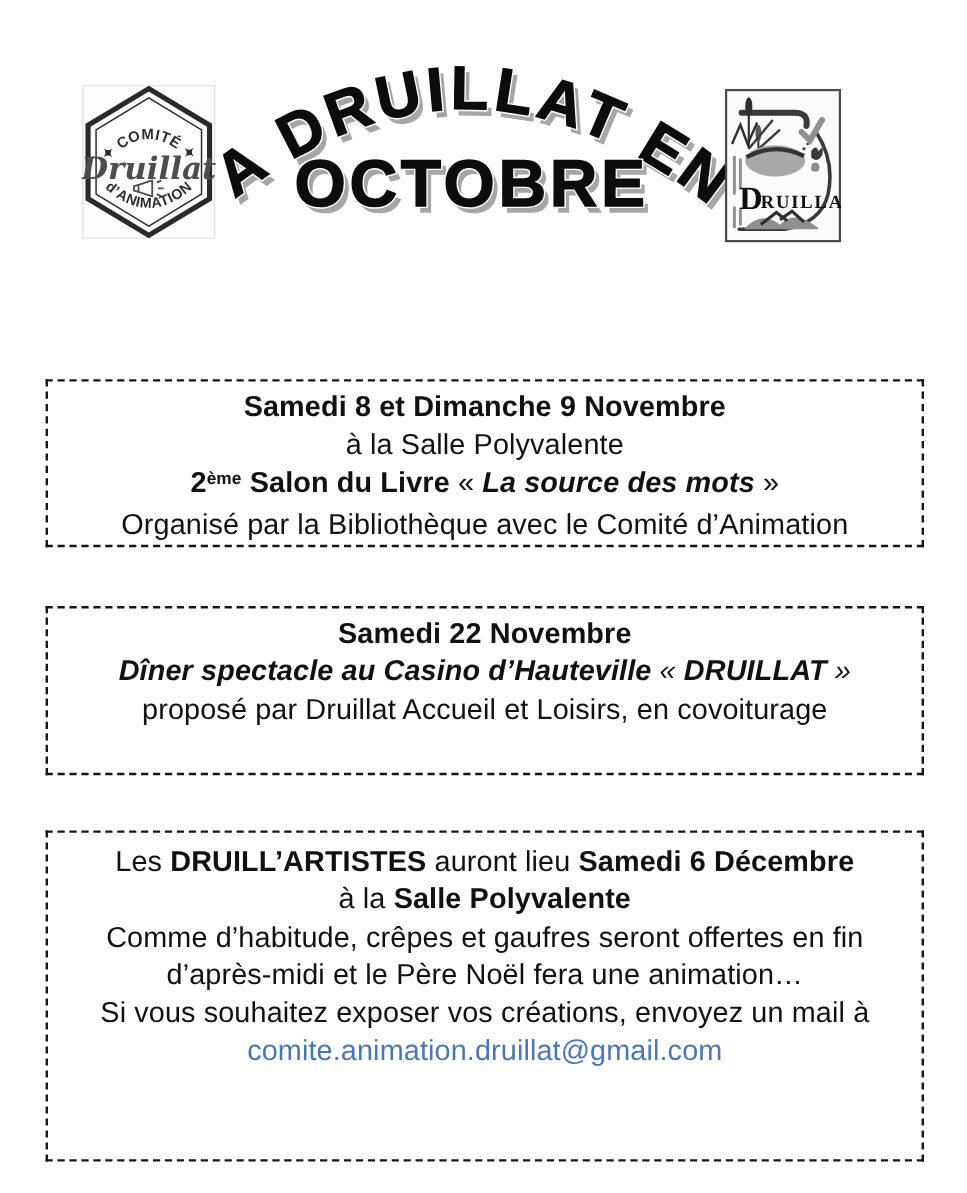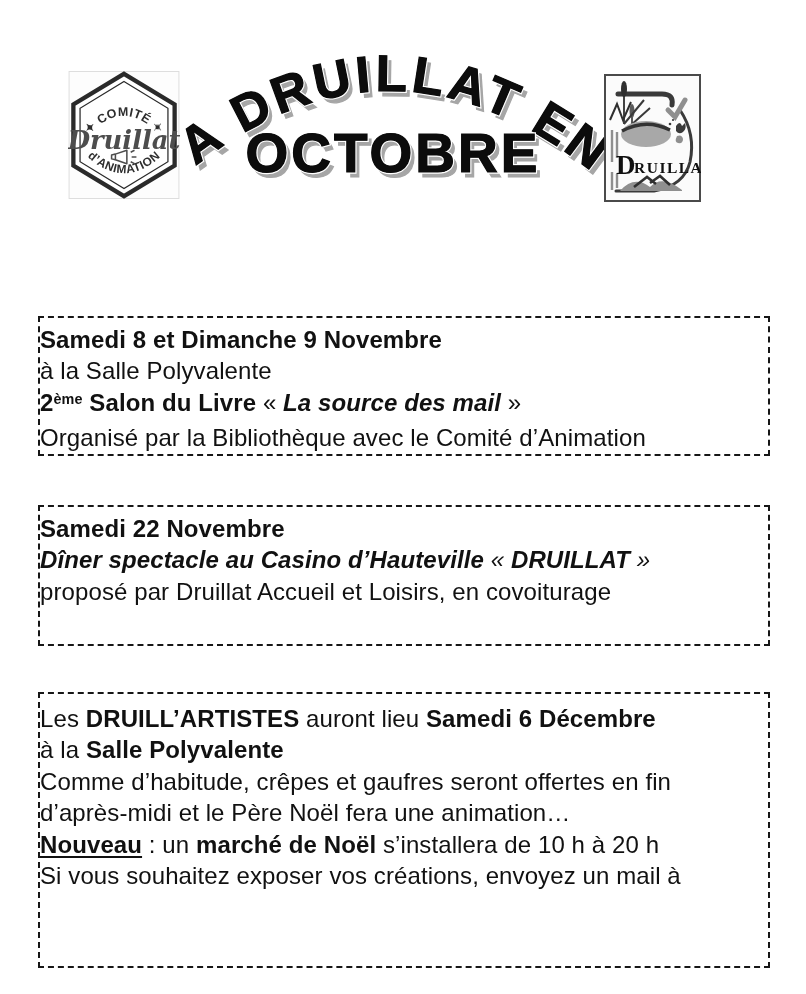--- a/index.html
+++ b/index.html
@@ -15,20 +15,21 @@
   .title-svg { position:absolute; left:0; top:0; pointer-events:none; }
   .logo { position:absolute; }
   .logo-left  { left:68px;  top:71px; width:112px; height:128px; }
   .logo-right { left:604px; top:74px; width:97px;  height:128px; }
 
   .event-box {
     position:absolute;
     left:38px; width:732px;
     border:2px dashed #161616;
     background:#fff;
+    text-align:center;
     font-size:24px;
     line-height:31.4px;
     letter-spacing:0.1px;
   }
   .event-box-1 { top:316px; height:140px; padding-top:6px; }
   .event-box-2 { top:505px; height:141px; padding-top:6px; }
   .event-box-3 { top:692px; height:276px; padding-top:9px; }
 
   .line { white-space:nowrap; }
   .seg-b { font-weight:bold; }
@@ -135,30 +136,30 @@
 
     <g>
       <path d="M 16 117 Q 30 101 46 113 Q 58 100 78 116 L 78 117 Z" fill="#8f8f8f"></path>
       <path d="M 30 113 L 43 103 L 52 110 M 46 109 L 56 102 L 66 111" stroke="#2f2f2f" stroke-width="2.6" fill="none"></path>
     </g>
   </svg>
 
   <section class="event-box event-box-1">
       <div class="line"><span class="seg-b">Samedi 8 et Dimanche 9 Novembre</span></div>
       <div class="line"><span>à la Salle Polyvalente</span></div>
-      <div class="line"><span class="seg-b">2</span><span class="seg-b seg-sup">ème</span><span class="seg-b"> Salon du Livre </span><span>« </span><span class="seg-b seg-i">La source des mail</span><span> »</span></div>
+      <div class="line"><span class="seg-b">2</span><span class="seg-b seg-sup">ème</span><span class="seg-b"> Salon du Livre </span><span>« </span><span class="seg-b seg-i">La source des mots</span><span> »</span></div>
       <div class="line"><span>Organisé par la Bibliothèque avec le Comité d’Animation</span></div>
     </section>
   <section class="event-box event-box-2">
       <div class="line"><span class="seg-b">Samedi 22 Novembre</span></div>
       <div class="line"><span class="seg-b seg-i">Dîner spectacle au Casino d’Hauteville </span><span class="seg-i">« </span><span class="seg-b seg-i">DRUILLAT</span><span class="seg-i"> »</span></div>
       <div class="line"><span>proposé par Druillat Accueil et Loisirs, en covoiturage</span></div>
     </section>
   <section class="event-box event-box-3">
       <div class="line"><span>Les </span><span class="seg-b">DRUILL’ARTISTES</span><span> auront lieu </span><span class="seg-b">Samedi 6 Décembre</span></div>
       <div class="line"><span>à la </span><span class="seg-b">Salle Polyvalente</span></div>
       <div class="line"><span>Comme d’habitude, crêpes et gaufres seront offertes en fin</span></div>
       <div class="line"><span>d’après-midi et le Père Noël fera une animation…</span></div>
-      <div class="line"><span class="seg-b seg-u">Nouveau</span><span> : un </span><span class="seg-b">marché de Noël</span><span> s’installera de 10 h à 20 h</span></div>
       <div class="line"><span>Si vous souhaitez exposer vos créations, envoyez un mail à</span></div>
+      <div class="line"><span class="seg-email">comite.animation.druillat@gmail.com</span></div>
     </section>
 
 </div>
 
 </body></html>

